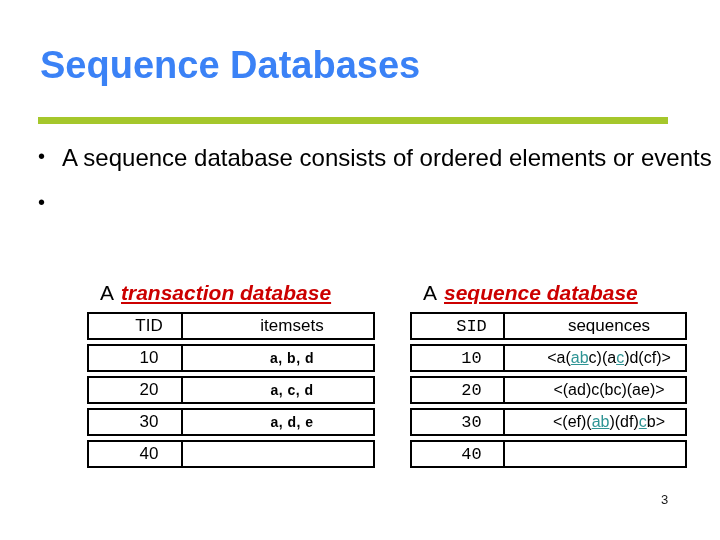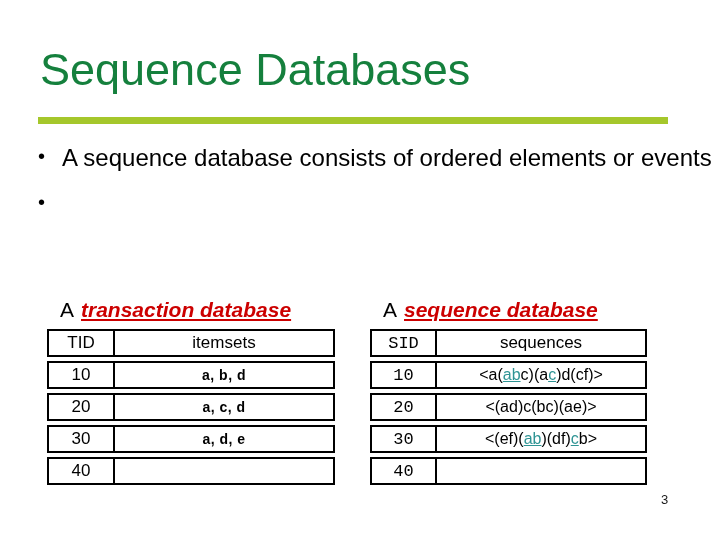--- a/index.html
+++ b/index.html
@@ -2,52 +2,52 @@
 <html><head>
 <meta charset="utf-8">
 <style>
   html,body { margin:0; padding:0; background:#ffffff; }
   .slide {
     position:relative; width:720px; height:540px; background:#ffffff;
     font-family:"Liberation Sans", sans-serif; color:#000; overflow:hidden;
   }
   .title {
     position:absolute; left:40px; top:44px; margin:0;
-    font-size:45px; font-weight:400; color:#15803d; white-space:nowrap;
+    font-size:38px; font-weight:700; color:#3b82f6; white-space:nowrap;
   }
   .accent-bar {
     position:absolute; left:38px; top:117px; width:630px; height:7px;
     background:var(--accent,#A5C72B);
   }
   .bullets {
     position:absolute; left:36px; top:141px; width:684px;
     margin:0; padding:0; list-style:none; font-size:24px;
   }
   .bullets li {
     position:relative; padding-left:26px; line-height:33px; margin-bottom:13px;
   }
   .bullets .dot {
     position:absolute; left:2px; top:-1px; font-size:20px;
   }
-  .tgroup { position:absolute; top:298px; }
+  .tgroup { position:absolute; top:281px;margin-left:40px; }
   .tgroup.left  { left:47px; }
   .tgroup.right { left:370px; }
   .caption { font-size:21px; margin:0 0 7px 13px; white-space:nowrap; }
   .caption-em {
     color:var(--caption,#CC0000); font-style:italic; font-weight:bold;
     text-decoration:underline; margin-left:7px;
   }
   .ptable { display:flex; flex-direction:column; gap:4px; }
   .left  .ptable { width:288px; }
   .right .ptable { width:277px; }
   .trow {
     display:flex; height:28px; box-sizing:border-box;
     border:2px solid #000; background:#fff;
   }
-  .cell { display:flex; align-items:center; justify-content:center; }
+  .cell { display:flex; align-items:center; justify-content:center;padding-left:28px; }
   .cell-id {
     width:64px; flex:none; border-right:2px solid #000; font-size:17px;
   }
   .right .cell-id { width:63px;font-family:Liberation Mono, monospace; }
   .cell-val { flex:1; font-size:17px; }
   .left  .trow.data .cell-val { font-size:14px; font-weight:bold; letter-spacing:0.5px; }
   .right .trow.data .cell-val { font-size:16px; }
   .hl { color:var(--hl,#2E9494); text-decoration:underline; }
   .page-number {
     position:absolute; left:661px; top:492px; font-size:13px; color:#1a1a1a;

